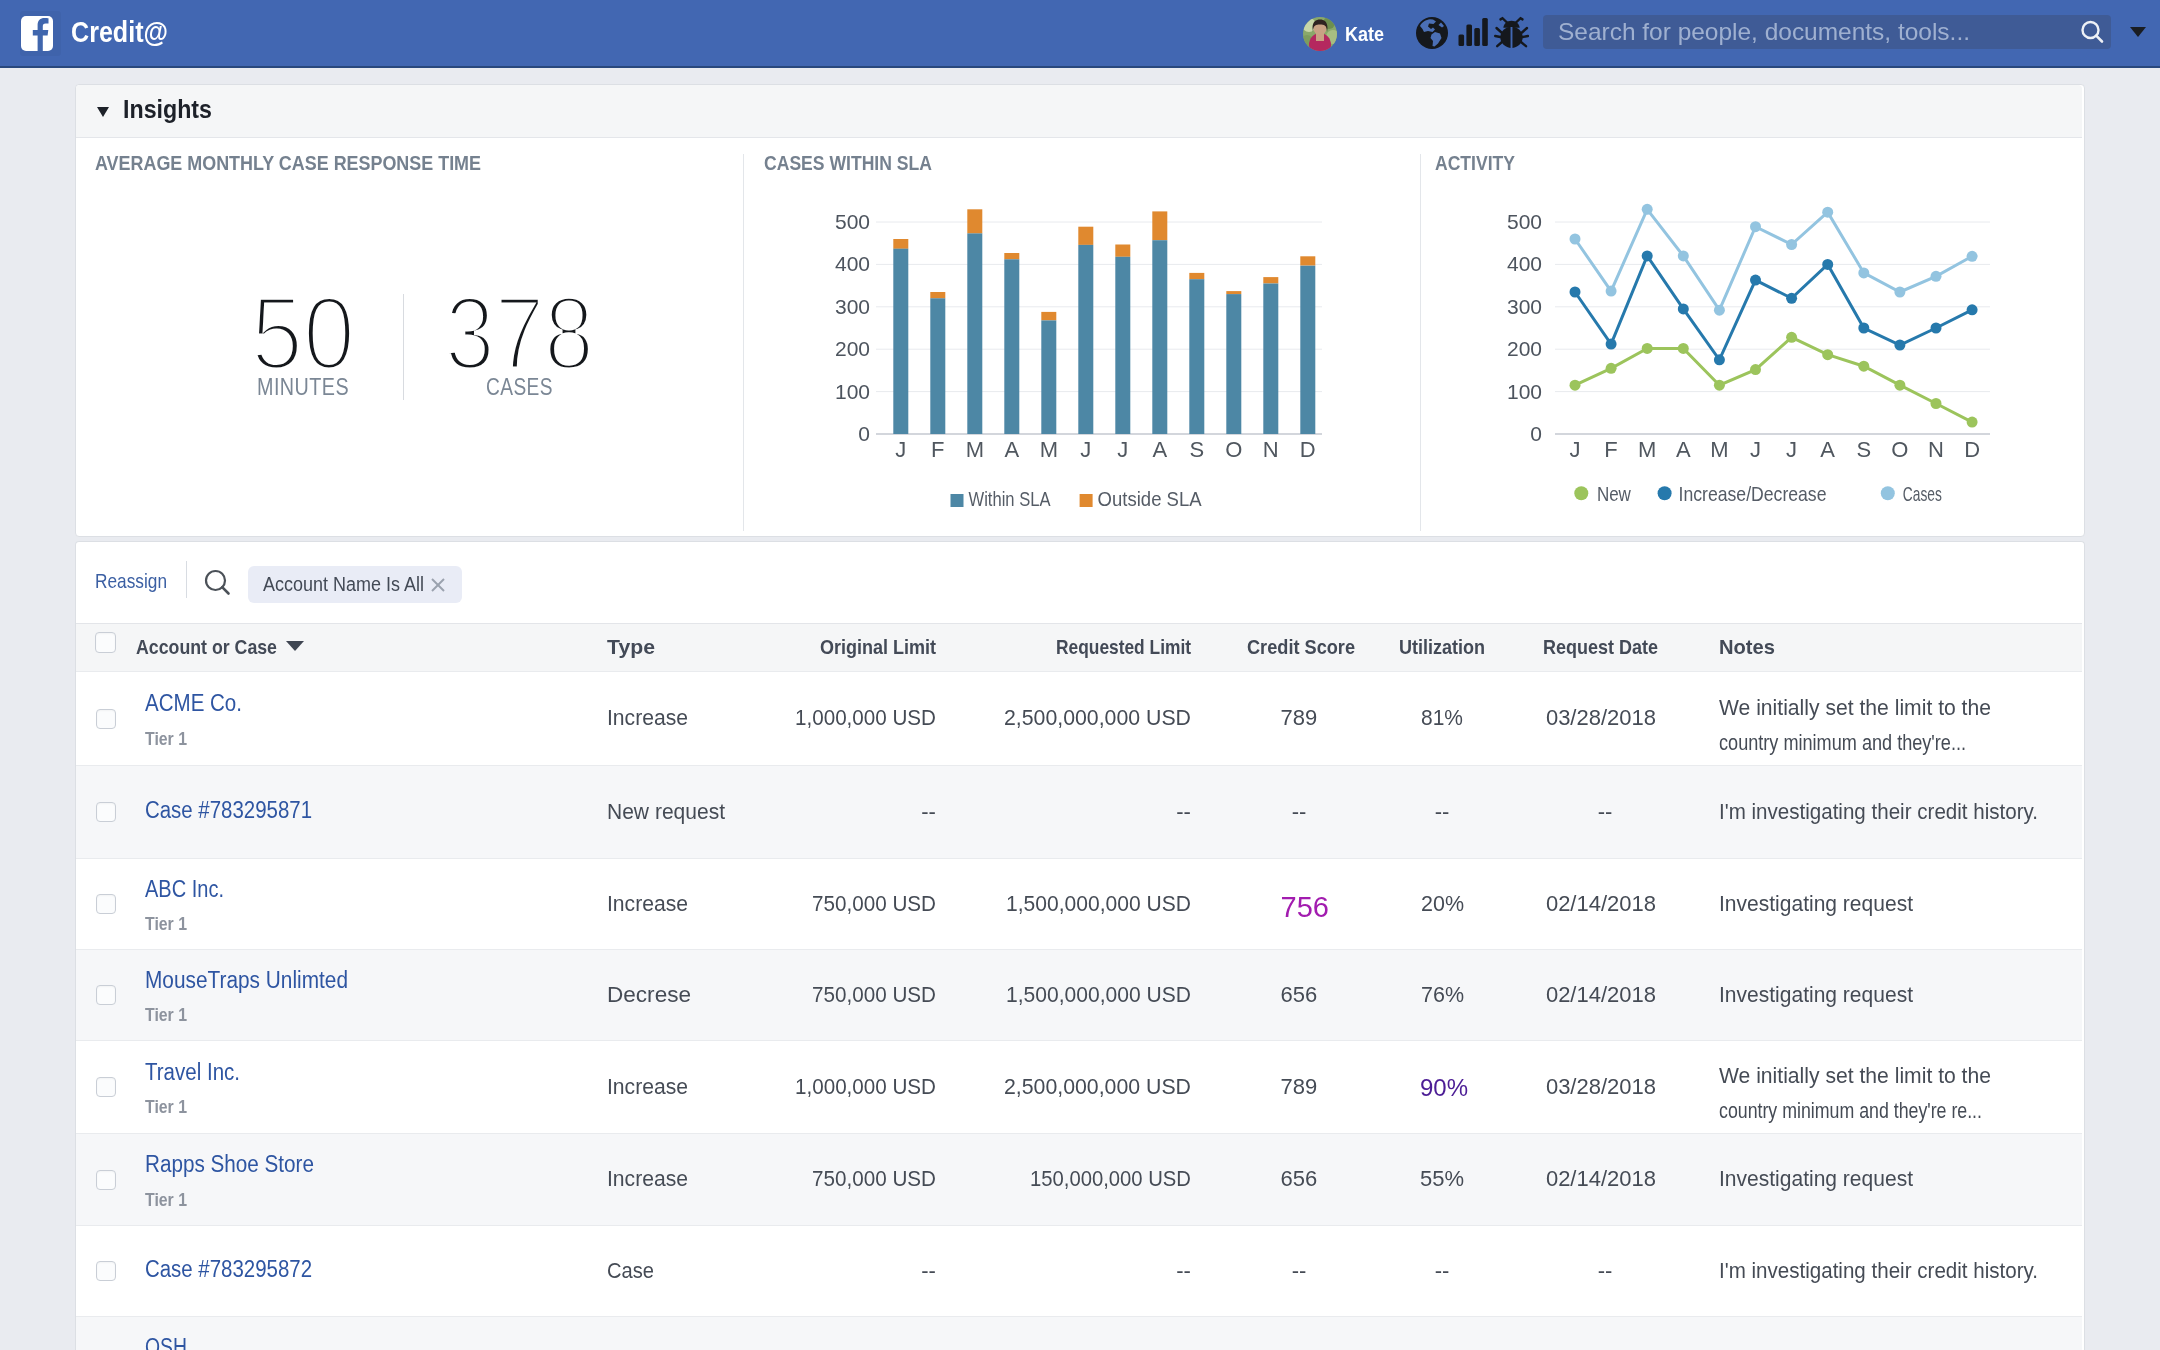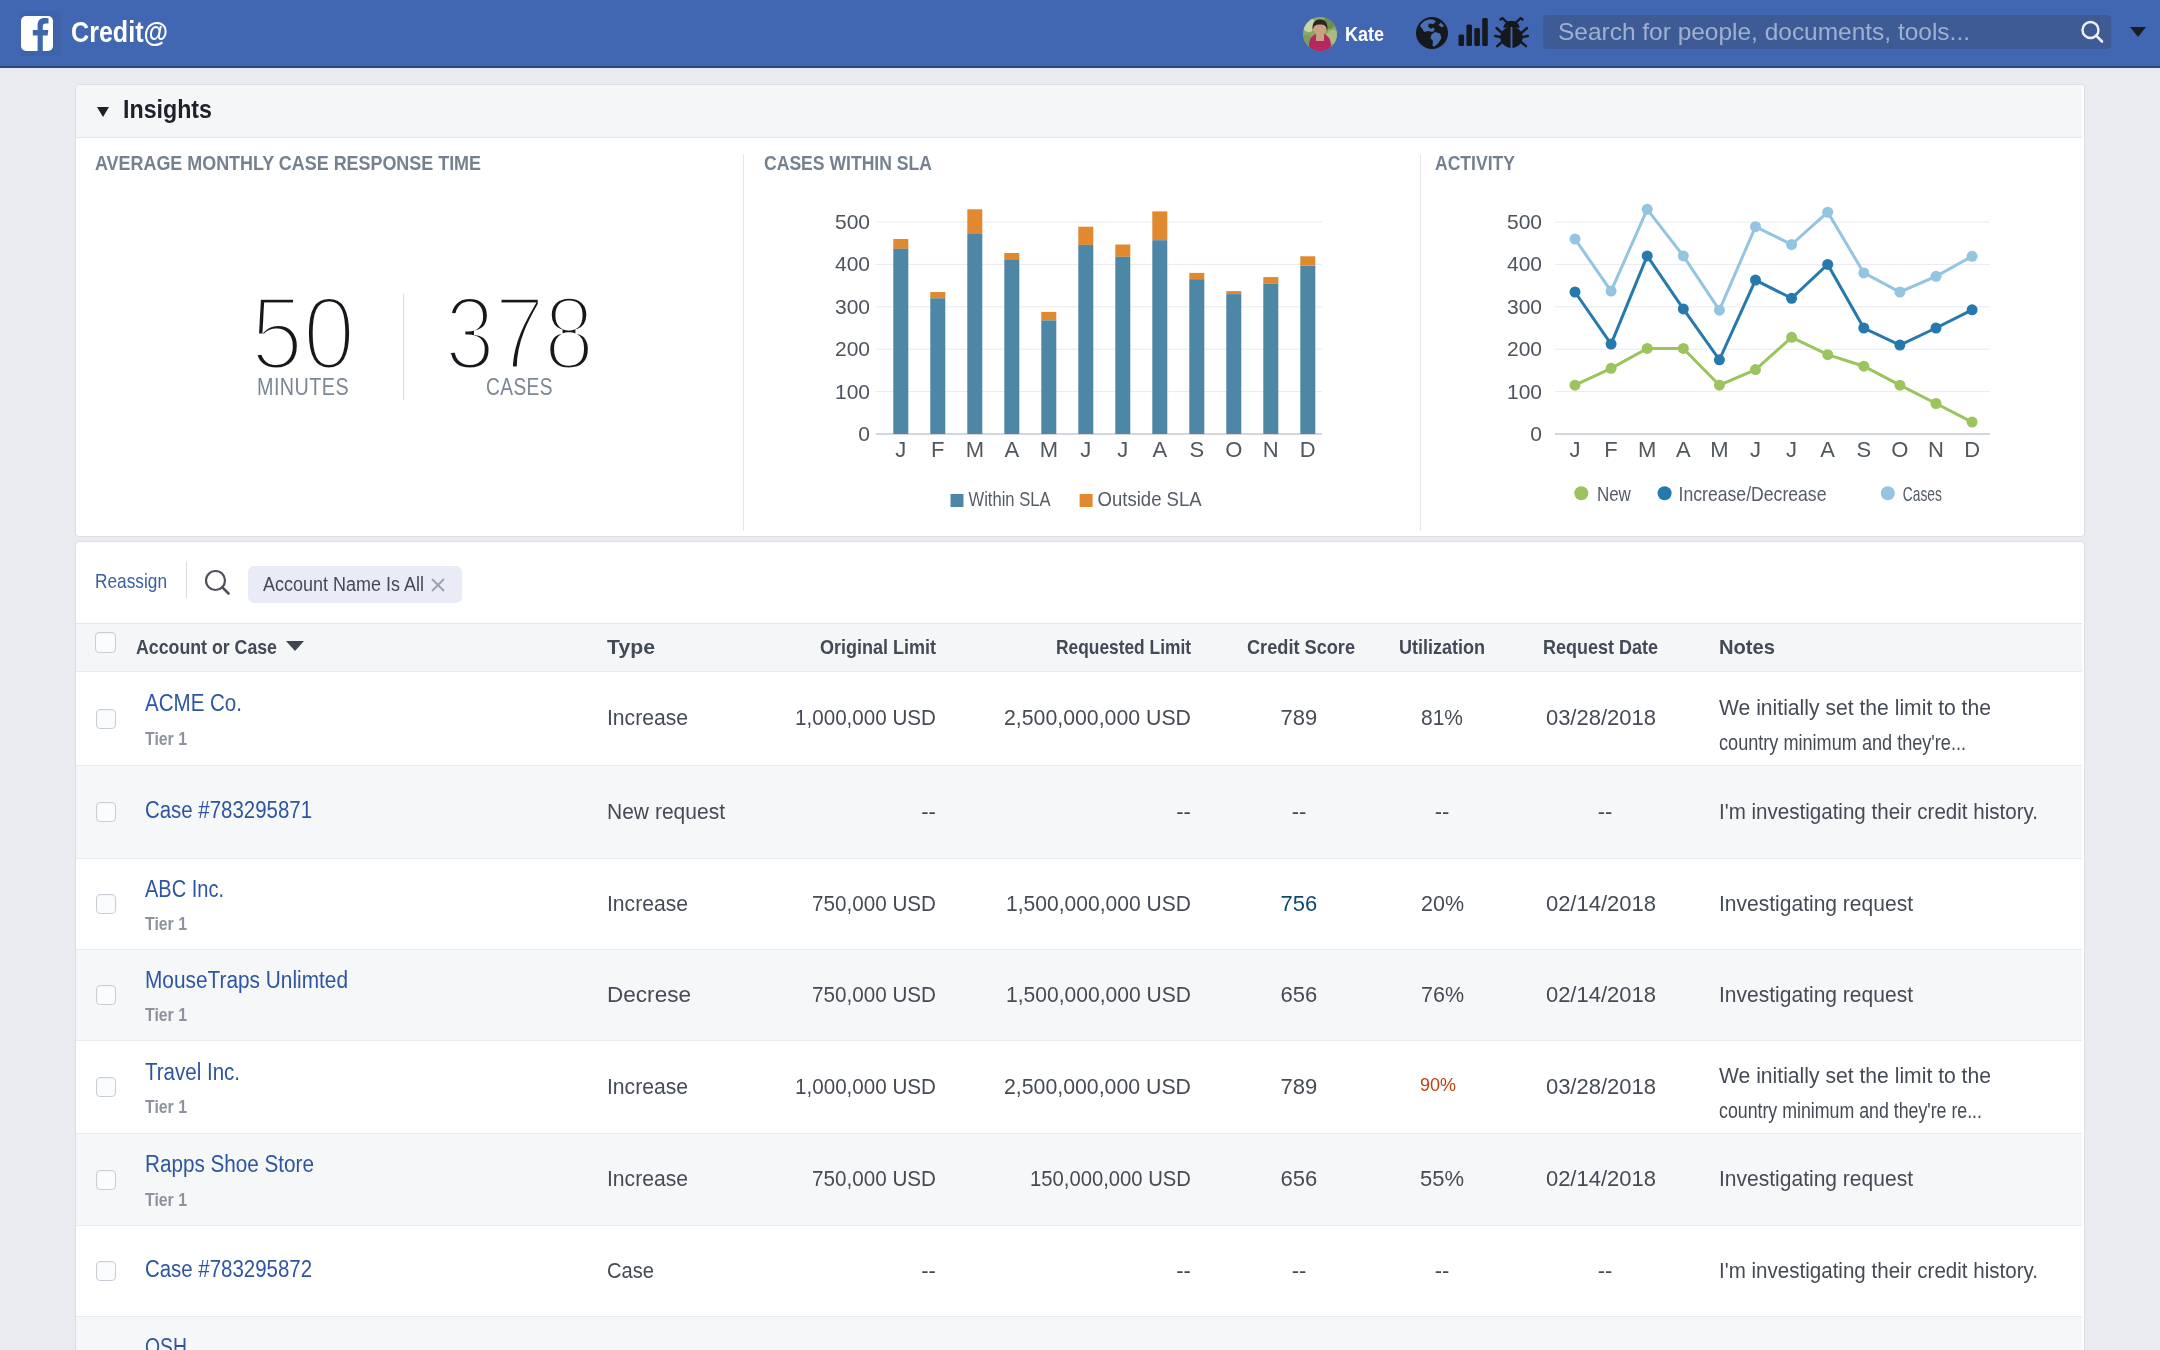--- a/index.html
+++ b/index.html
@@ -269,40 +269,40 @@
 <div class="abs" style="left:1176.3px;top:800.5px;font-size:22px;color:#454b55">--</div>
 <div class="abs" style="left:1291.7px;top:800.5px;font-size:22px;color:#454b55">--</div>
 <div class="abs" style="left:1434.7px;top:800.5px;font-size:22px;color:#454b55">--</div>
 <div class="abs" style="left:1597.7px;top:800.5px;font-size:22px;color:#454b55">--</div>
 <div class="abs" style="left:1719px;top:800.5px;font-size:22px;color:#454b55;transform:scaleX(0.9348);transform-origin:0 0">I'm investigating their credit history.</div>
 <div class="abs" style="left:145px;top:877.8px;font-size:23px;color:#2e55a2;transform:scaleX(0.8704);transform-origin:0 0">ABC Inc.</div>
 <div class="abs" style="left:145px;top:915.1px;font-size:18px;color:#8d939e;font-weight:bold;transform:scaleX(0.8804);transform-origin:0 0">Tier 1</div>
 <div class="abs" style="left:607px;top:892.5px;font-size:22px;color:#454b55;transform:scaleX(0.9598);transform-origin:0 0">Increase</div>
 <div class="abs" style="left:812px;top:892.5px;font-size:22px;color:#454b55;transform:scaleX(0.9387);transform-origin:0 0">750,000 USD</div>
 <div class="abs" style="left:1006px;top:892.5px;font-size:22px;color:#454b55;transform:scaleX(0.9572);transform-origin:0 0">1,500,000,000 USD</div>
-<div class="abs" style="left:1280.6px;top:892.5px;font-size:22px;color:#0c4a6e">756</div>
+<div class="abs" style="left:1280.6px;top:892.5px;font-size:29px;color:#a21caf">756</div>
 <div class="abs" style="left:1420.5px;top:892.5px;font-size:22px;color:#454b55;transform:scaleX(0.9762);transform-origin:0 0">20%</div>
 <div class="abs" style="left:1545.9px;top:892.5px;font-size:22px;color:#454b55">02/14/2018</div>
 <div class="abs" style="left:1719px;top:892.5px;font-size:22px;color:#454b55;transform:scaleX(0.9555);transform-origin:0 0">Investigating request</div>
 <div class="abs" style="left:145px;top:968.8px;font-size:23px;color:#2e55a2;transform:scaleX(0.9057);transform-origin:0 0">MouseTraps Unlimted</div>
 <div class="abs" style="left:145px;top:1006.1px;font-size:18px;color:#8d939e;font-weight:bold;transform:scaleX(0.8804);transform-origin:0 0">Tier 1</div>
 <div class="abs" style="left:607px;top:983.5px;font-size:22px;color:#454b55;transform:scaleX(1.0254);transform-origin:0 0">Decrese</div>
 <div class="abs" style="left:812px;top:983.5px;font-size:22px;color:#454b55;transform:scaleX(0.9387);transform-origin:0 0">750,000 USD</div>
 <div class="abs" style="left:1006px;top:983.5px;font-size:22px;color:#454b55;transform:scaleX(0.9572);transform-origin:0 0">1,500,000,000 USD</div>
 <div class="abs" style="left:1280.6px;top:983.5px;font-size:22px;color:#454b55">656</div>
 <div class="abs" style="left:1420.5px;top:983.5px;font-size:22px;color:#454b55;transform:scaleX(0.9762);transform-origin:0 0">76%</div>
 <div class="abs" style="left:1545.9px;top:983.5px;font-size:22px;color:#454b55">02/14/2018</div>
 <div class="abs" style="left:1719px;top:983.5px;font-size:22px;color:#454b55;transform:scaleX(0.9555);transform-origin:0 0">Investigating request</div>
 <div class="abs" style="left:145px;top:1060.8px;font-size:23px;color:#2e55a2;transform:scaleX(0.8919);transform-origin:0 0">Travel Inc.</div>
 <div class="abs" style="left:145px;top:1098.1px;font-size:18px;color:#8d939e;font-weight:bold;transform:scaleX(0.8804);transform-origin:0 0">Tier 1</div>
 <div class="abs" style="left:607px;top:1075.5px;font-size:22px;color:#454b55;transform:scaleX(0.9598);transform-origin:0 0">Increase</div>
 <div class="abs" style="left:795px;top:1075.5px;font-size:22px;color:#454b55;transform:scaleX(0.9373);transform-origin:0 0">1,000,000 USD</div>
 <div class="abs" style="left:1004px;top:1075.5px;font-size:22px;color:#454b55;transform:scaleX(0.9676);transform-origin:0 0">2,500,000,000 USD</div>
 <div class="abs" style="left:1280.6px;top:1075.5px;font-size:22px;color:#454b55">789</div>
-<div class="abs" style="left:1420.0px;top:1075.5px;font-size:18px;color:#c2410c">90%</div>
+<div class="abs" style="left:1420.0px;top:1075.5px;font-size:24px;color:#4c1d95">90%</div>
 <div class="abs" style="left:1545.9px;top:1075.5px;font-size:22px;color:#454b55">03/28/2018</div>
 <div class="abs" style="left:1719px;top:1065.0px;font-size:22px;color:#454b55;transform:scaleX(0.9602);transform-origin:0 0">We initially set the limit to the</div>
 <div class="abs" style="left:1719px;top:1100.0px;font-size:22px;color:#454b55;transform:scaleX(0.8073);transform-origin:0 0">country minimum and they're re...</div>
 <div class="abs" style="left:145px;top:1153.3px;font-size:23px;color:#2e55a2;transform:scaleX(0.8992);transform-origin:0 0">Rapps Shoe Store</div>
 <div class="abs" style="left:145px;top:1190.6px;font-size:18px;color:#8d939e;font-weight:bold;transform:scaleX(0.8804);transform-origin:0 0">Tier 1</div>
 <div class="abs" style="left:607px;top:1168.0px;font-size:22px;color:#454b55;transform:scaleX(0.9598);transform-origin:0 0">Increase</div>
 <div class="abs" style="left:812px;top:1168.0px;font-size:22px;color:#454b55;transform:scaleX(0.9387);transform-origin:0 0">750,000 USD</div>
 <div class="abs" style="left:1030px;top:1168.0px;font-size:22px;color:#454b55;transform:scaleX(0.9205);transform-origin:0 0">150,000,000 USD</div>
 <div class="abs" style="left:1280.6px;top:1168.0px;font-size:22px;color:#454b55">656</div>
 <div class="abs" style="left:1420.0px;top:1168.0px;font-size:22px;color:#454b55">55%</div>

